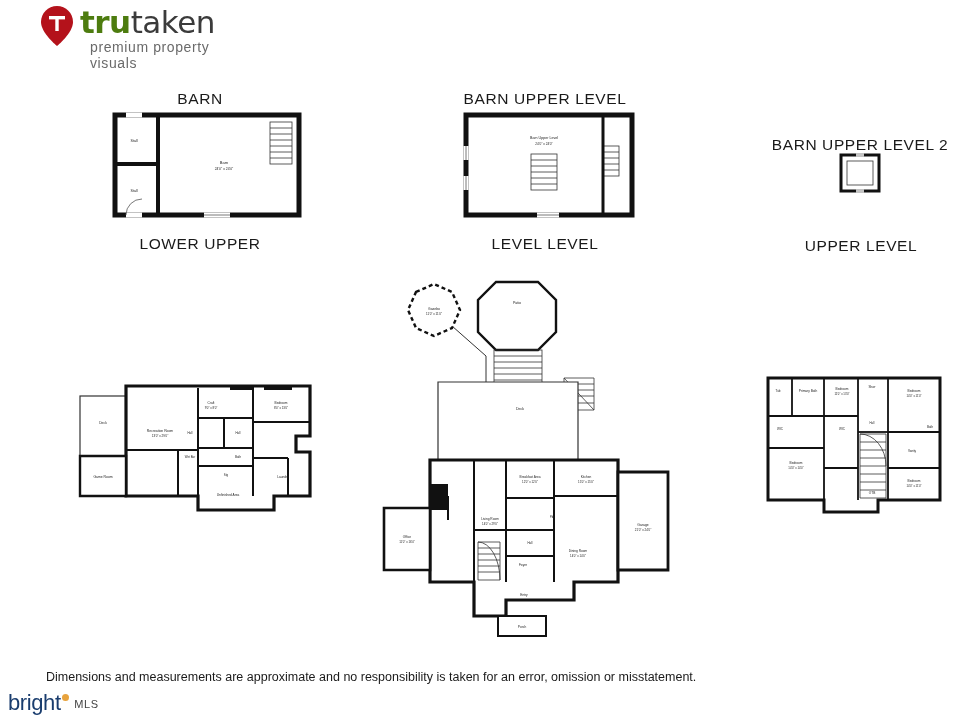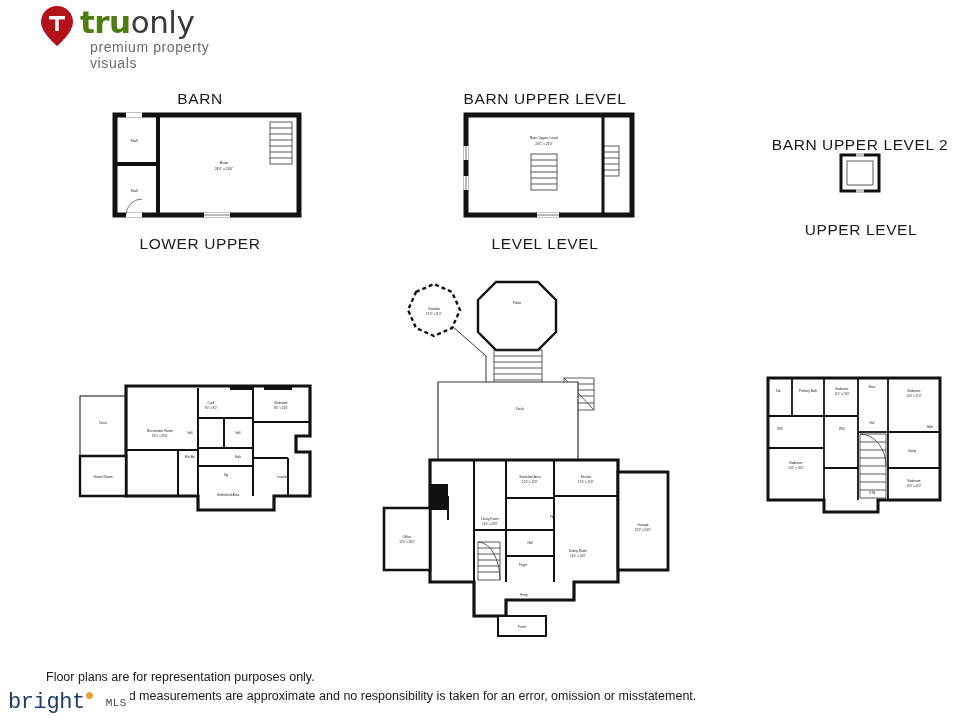--- a/index.html
+++ b/index.html
@@ -91,21 +91,21 @@
     width: 130px;
     height: 34px;
     background: #ffffff;
   }
   #bright-logo {
     position: absolute;
     left: 8px;
     top: 690px;
     font-size: 22px;
     color: #1a3d6e;
-    font-family: Liberation Mono, monospace;
+    font-family: Liberation Sans, sans-serif;
     letter-spacing: -0.4px;
   }
   #bright-logo .mls {
     font-size: 11px;
     color: #444;
     letter-spacing: 0.5px;
     vertical-align: 2px;
   }
   #bright-logo .dot {
     display: inline-block;
@@ -122,32 +122,32 @@
 
 <div id="logo">
   <div class="pin">
     <svg width="34" height="42" viewBox="0 0 34 42">
       <path d="M17 1 C8 1 1 8 1 17 C1 28 17 41 17 41 C17 41 33 28 33 17 C33 8 26 1 17 1 Z" fill="#b4121b"></path>
       <rect x="9" y="11" width="16" height="3.4" fill="#ffffff"></rect>
       <rect x="15.3" y="11" width="3.4" height="15" fill="#ffffff"></rect>
     </svg>
   </div>
   <div class="wordmark">
-    <span class="tru">tru</span><span class="place">only</span>
+    <span class="tru">tru</span><span class="place">taken</span>
   </div>
   <div class="tagline">premium property visuals</div>
 </div>
 
 <div class="section-title" style="left:120px; top:90px; width:160px;">BARN</div>
 <div class="section-title" style="left:450px; top:90px; width:190px;">BARN UPPER LEVEL</div>
 <div class="section-title" style="left:760px; top:90px; width:200px;margin-top:46px;">BARN UPPER LEVEL 2</div>
 
 <div class="section-title" style="left:118px; top:235px; width:164px;">LOWER UPPER</div>
 <div class="section-title" style="left:452px; top:235px; width:186px;">LEVEL LEVEL</div>
-<div class="section-title" style="left:776px; top:221px; width:170px;text-align:center;">UPPER LEVEL</div>
+<div class="section-title" style="left:776px; top:237px; width:170px;text-align:center;">UPPER LEVEL</div>
 
 <div class="plan" style="left:112px; top:112px;">
   <svg width="190" height="106" viewBox="0 0 190 106">
     <rect x="3" y="3" width="184" height="100" class="fillwhite" stroke="#111" stroke-width="5"></rect>
 
     <line x1="46" y1="5" x2="46" y2="101" stroke="#111" stroke-width="4"></line>
     <line x1="5" y1="52" x2="46" y2="52" stroke="#111" stroke-width="4"></line>
 
     <g stroke="#333" stroke-width="0.8" fill="none">
       <rect x="158" y="10" width="22" height="42"></rect>
@@ -406,21 +406,20 @@
     <text class="roomlabel" x="150" y="80" font-size="3">Vanity</text>
     <text class="roomlabel" x="34" y="92" font-size="3.2">Bedroom</text>
     <text class="roomlabel" x="34" y="97" font-size="2.8">14'0" x 14'0"</text>
     <text class="roomlabel" x="152" y="110" font-size="3.2">Bedroom</text>
     <text class="roomlabel" x="152" y="115" font-size="2.8">14'0" x 11'0"</text>
     <text class="roomlabel" x="110" y="122" font-size="3.2">OTB</text>
   </svg>
 </div>
 
 <div id="disclaimer">
-  <div>Floor plans are for representation purposes only.</div>
   <div>Dimensions and measurements are approximate and no responsibility is taken for an error, omission or misstatement.</div>
 </div>
 
 <div id="bright-bar"></div>
 <div id="bright-logo">
   <span>bright</span><span class="dot"></span>
   <span class="mls">MLS</span>
 </div>
 
 </body></html>

